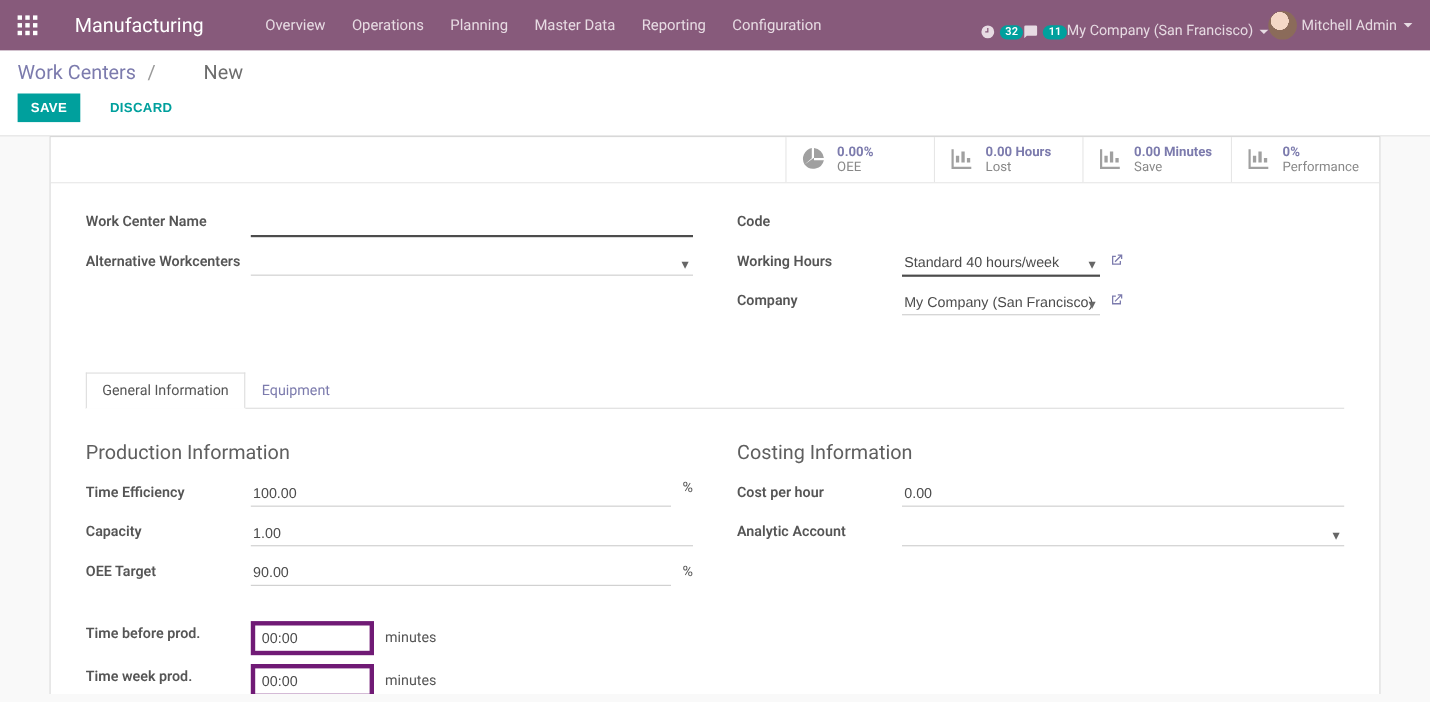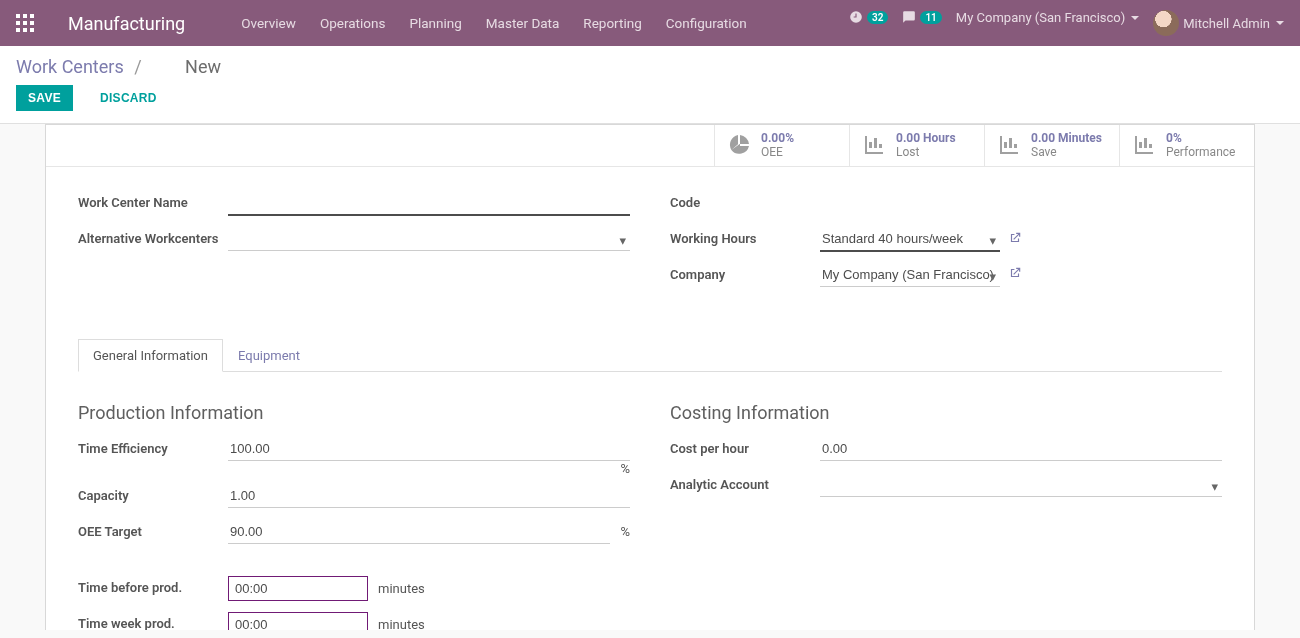--- a/index.html
+++ b/index.html
@@ -5,21 +5,21 @@
   * { box-sizing: border-box; margin: 0; padding: 0; }
   body { font-family: -apple-system, BlinkMacSystemFont, "Segoe UI", Roboto, "Helvetica Neue", Arial, sans-serif; font-size: 13px; color: #4c4c4c; background: #f9f9f9; width: 1300px; height: 638px; overflow: hidden; position: relative; }
   
   
   .navbar { background: #875a7b; color: #fff; height: 46px; display: flex; align-items: center; padding: 0 16px; }
   .apps-icon { width: 18px; height: 18px; display: grid; grid-template-columns: repeat(3,4px); grid-template-rows: repeat(3,4px); gap: 3px; cursor: pointer; }
   .apps-icon span { background: #fff; width: 4px; height: 4px; }
   .brand { font-size: 18px; font-weight: 400; margin-left: 34px; color: #fff; }
   .menu { display: flex; margin-left: 44px; gap: 0; }
   .menu-item { padding: 0 12px; color: #e7dbe3; font-size: 13.5px; cursor: pointer; }
-  .navbar-right { margin-left: auto; display: flex; align-items: flex-start; gap: 14px; }
+  .navbar-right { margin-left: auto; display: flex; align-items: flex-end; }
   .systray-item { display: flex; align-items: center; gap: 4px; cursor: pointer; color: #e7dbe3; position: relative; }
   .badge { background: #00a09d; color: #fff; font-size: 10px; padding: 1px 5px; border-radius: 8px; font-weight: 600; }
   .company-switch { color: #e7dbe3; cursor: pointer; display: flex; align-items: center; gap: 4px; }
   .caret-down { width: 0; height: 0; border-left: 4px solid transparent; border-right: 4px solid transparent; border-top: 4px solid currentColor; display: inline-block; margin-left: 2px; }
   .avatar { width: 26px; height: 26px; border-radius: 50%; background: radial-gradient(circle at 40% 35%, #f4d7c6 35%, #8b6b5a 36%); }
   
   
   .control-panel { background: #fff; border-bottom: 1px solid #e0e0e0; padding: 10px 16px 12px; }
   .breadcrumb { font-size: 18px; font-weight: 400; margin-bottom: 8px; }
   .breadcrumb a { color: #7c7bad; text-decoration: none; cursor: pointer; }
@@ -45,21 +45,21 @@
   
   
   .form-body { padding: 24px 32px; }
   .two-col { display: flex; gap: 40px; }
   .col { flex: 1; }
   .field-row { display: flex; align-items: flex-start; margin-bottom: 8px; min-height: 28px; }
   .field-label { width: 150px; font-weight: 600; color: #555; padding-top: 4px; font-size: 13px; }
   .field-widget { flex: 1; position: relative; }
   .input-underline { border: none; border-bottom: 1px solid #ccc; width: 100%; padding: 4px 2px; font-size: 13px; background: transparent; color: #4c4c4c; }
   .input-required { border-bottom: 2px solid #4c4c4c; }
-  .input-box { border: 1px solid #701a75; padding: 4px 6px; width: 140px; font-size: 13px; color: #4c4c4c; }
+  .input-box { border: 4px solid #701a75; padding: 4px 6px; width: 112px; font-size: 13px; color: #4c4c4c; }
   .dropdown-arrow { position: absolute; right: 4px; top: 6px; pointer-events: none; color: #666; }
   .ext-link { color: #7c7bad; margin-left: 8px; cursor: pointer; }
   .field-widget-with-ext { display: flex; align-items: center; }
   .field-widget-with-ext .input-wrap { flex: 1; position: relative; }
   .unit-suffix { margin-left: 10px; color: #555; font-size: 13px; }
   
   
   .tabs { margin-top: 40px; border-bottom: 1px solid #ddd; display: flex; }
   .tab { padding: 8px 14px; border: 1px solid transparent; border-bottom: none; margin-bottom: -1px; color: #7c7bad; cursor: pointer; font-size: 13px; }
   .tab.active { border-color: #ddd; background: #fff; color: #555; border-bottom: 1px solid #fff; }
@@ -237,21 +237,21 @@
         <div class="tab active">General Information</div>
         <div class="tab">Equipment</div>
       </div>
 
       <div class="tab-content">
         <div class="two-col">
           <div class="col">
             <div class="section-title">Production Information</div>
             <div class="field-row">
               <div class="field-label">Time Efficiency</div>
-              <div class="field-widget" style="display:flex;align-items:flex-end;flex-direction:column;">
+              <div class="field-widget" style="display:flex;align-items:flex-start;">
                 <input class="input-underline" style="flex: 1 1 0%;" value="100.00">
                 <span class="unit-suffix">%</span>
               </div>
             </div>
             <div class="field-row">
               <div class="field-label">Capacity</div>
               <div class="field-widget">
                 <input class="input-underline" value="1.00" style="">
               </div>
             </div>

